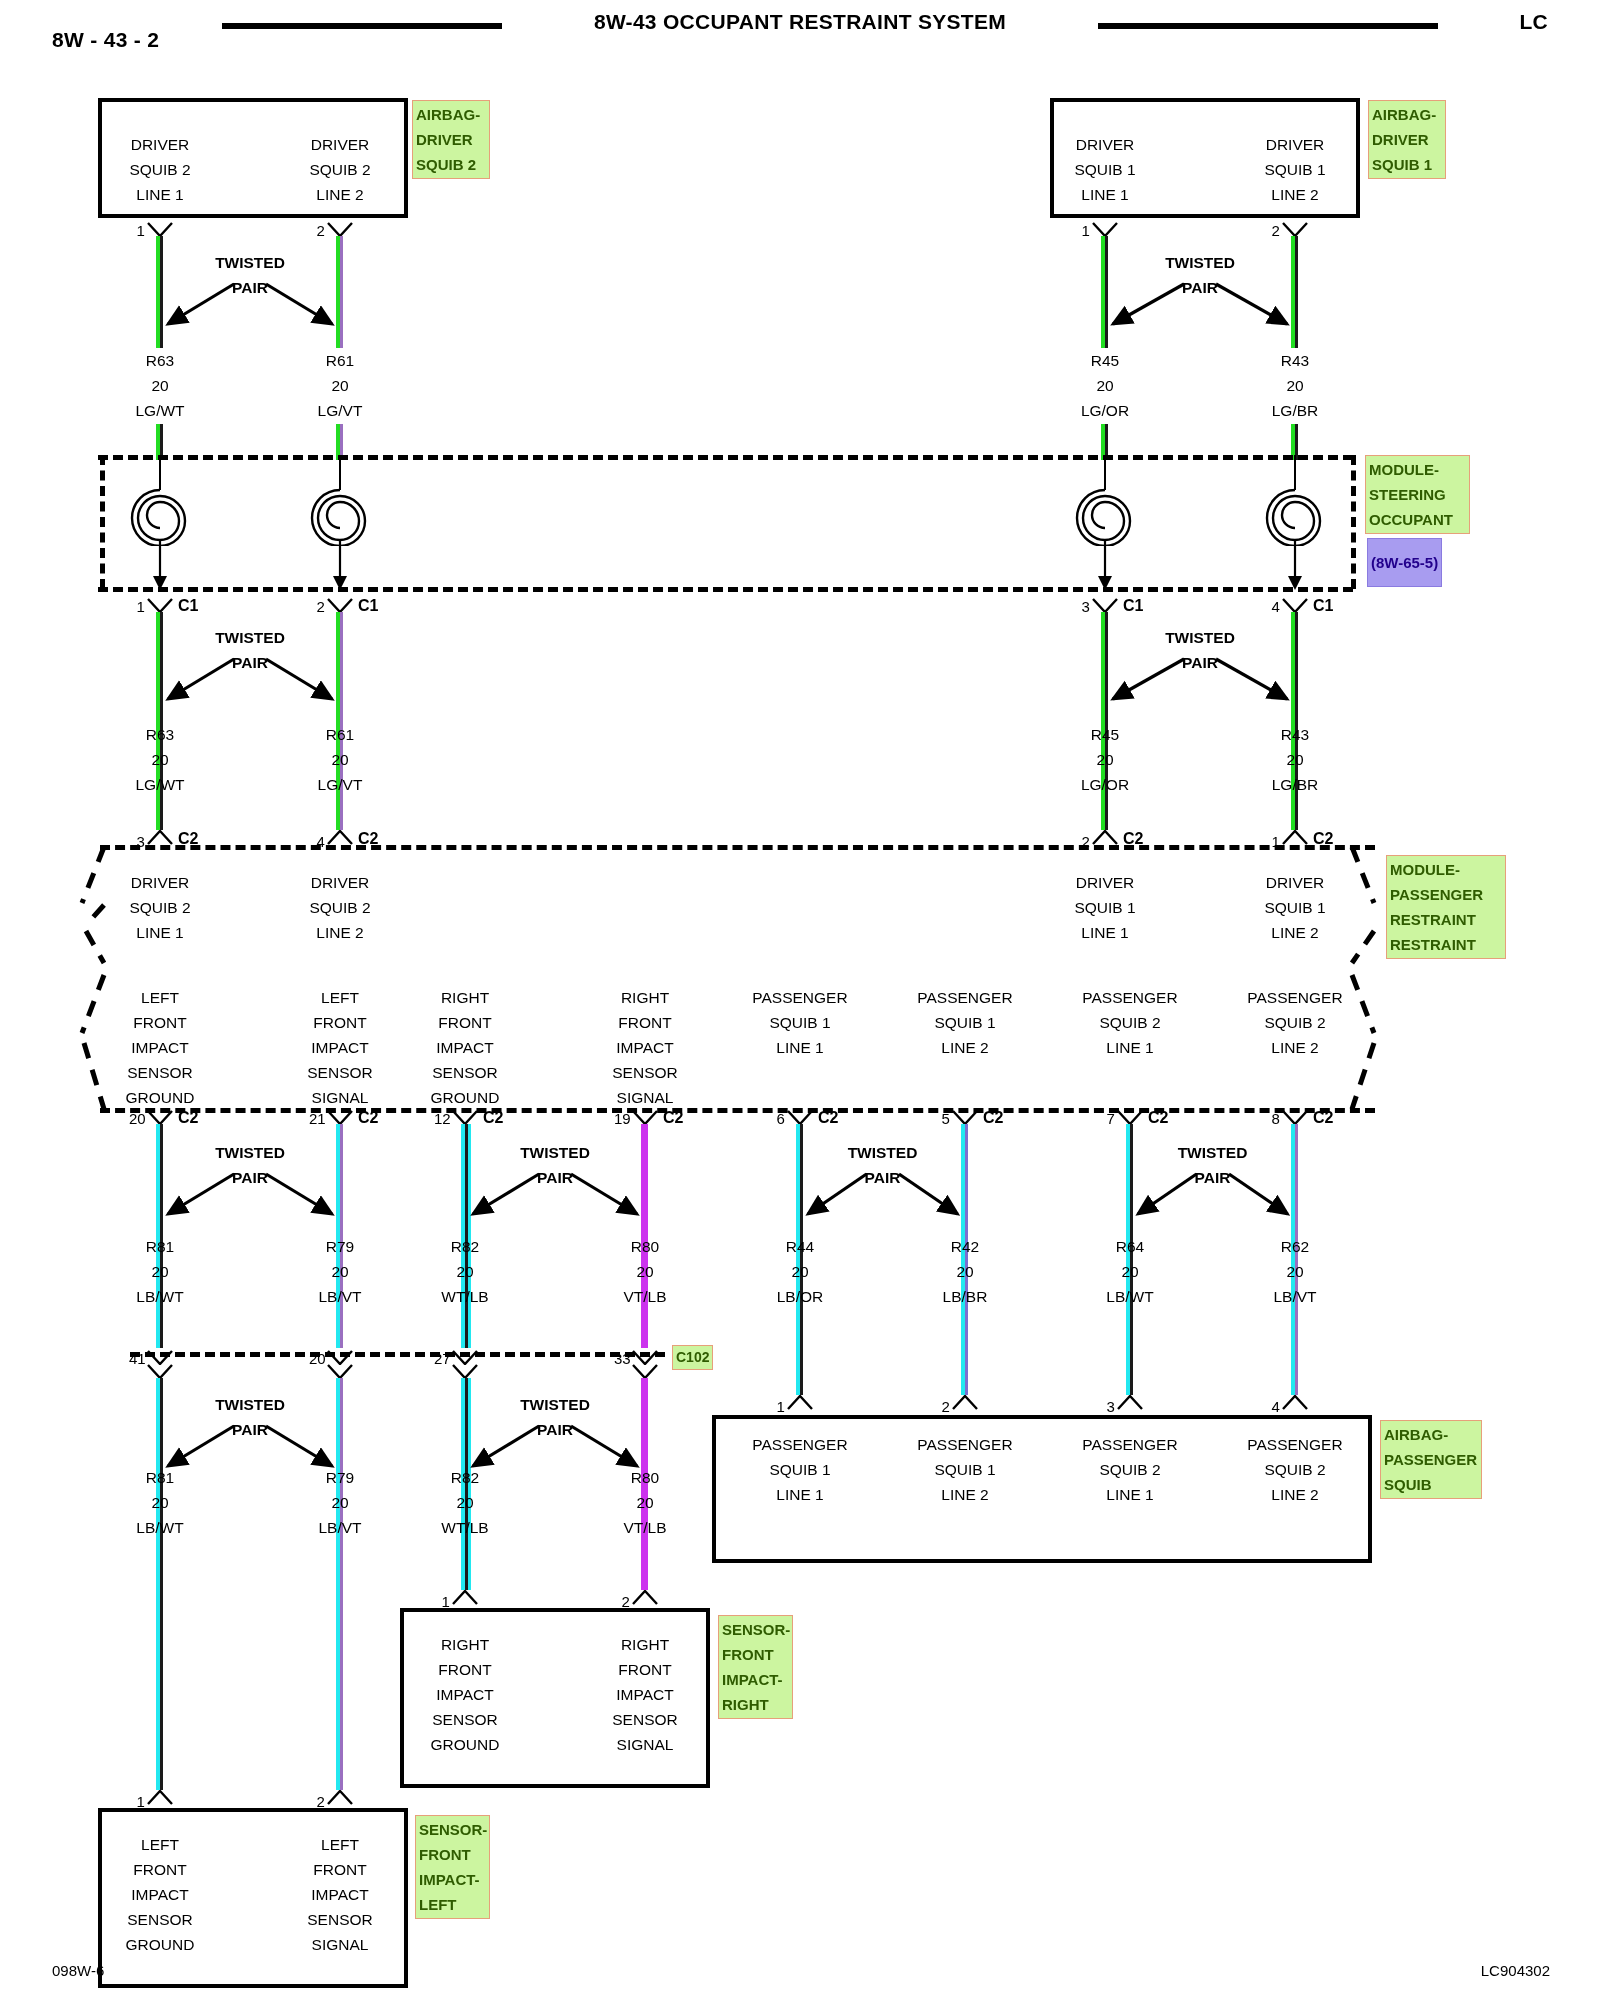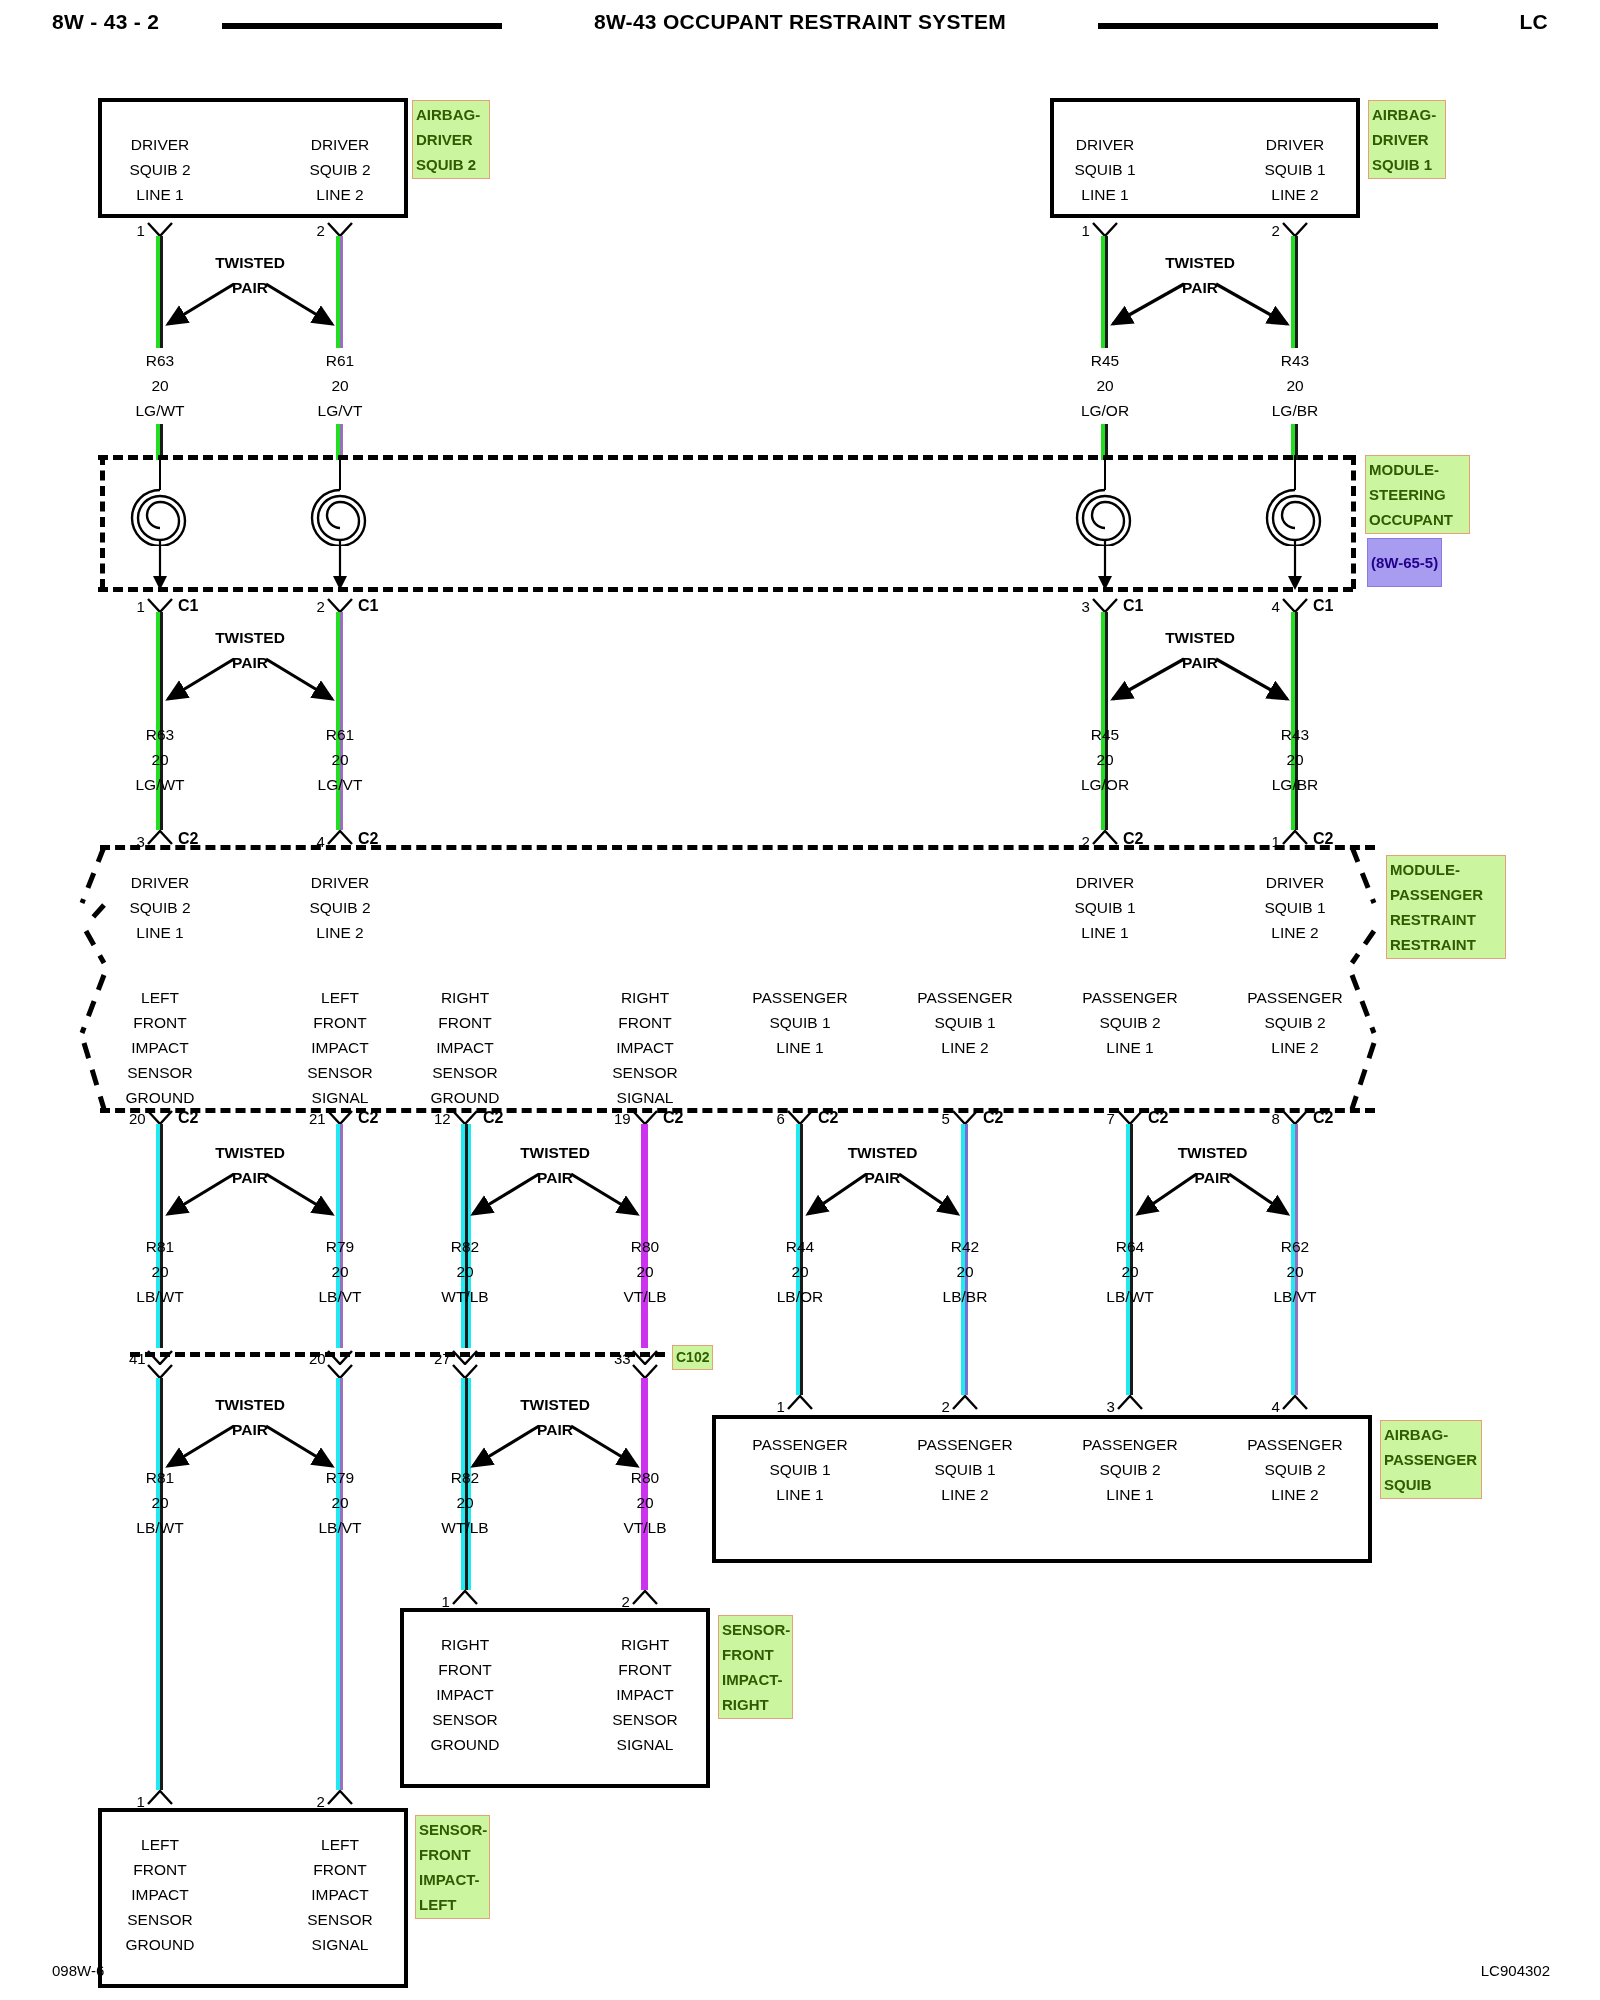--- a/index.html
+++ b/index.html
@@ -2,21 +2,21 @@
 <html><head>
 <meta charset="utf-8">
 <style>
   html,body{margin:0;padding:0;background:#fff;}
   body{width:1600px;height:2000px;position:relative;
        font-family:"Liberation Sans",sans-serif;color:#000;overflow:hidden;}
 
   
   #header{position:absolute;left:0;top:0;width:1600px;height:54px;}
   .hdr-txt{position:absolute;font-weight:bold;font-size:21px;letter-spacing:.3px;white-space:nowrap;}
-  #hdr-left{left:52px;top:10px;text-align:center;}
+  #hdr-left{left:52px;top:28px;text-align:center;}
   #hdr-center{left:0;top:10px;width:1600px;text-align:center;}
   #hdr-right{right:52px;top:10px;}
   .hdr-rule{position:absolute;top:23px;height:6px;background:#000;}
   #hdr-rule-left{left:222px;width:280px;}
   #hdr-rule-right{left:1098px;width:340px;}
 
   #footer-left{position:absolute;left:52px;top:1962px;font-size:15px;}
   #footer-right{position:absolute;right:50px;top:1962px;font-size:15px;}
 
   

